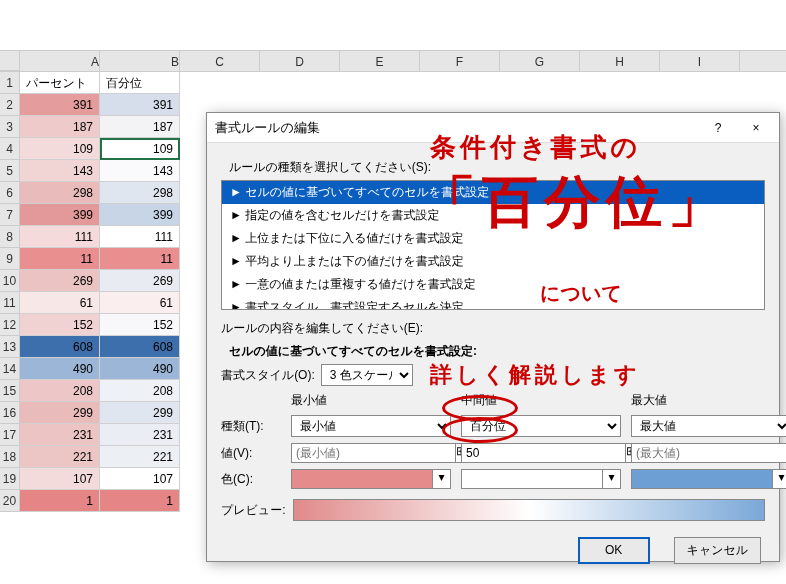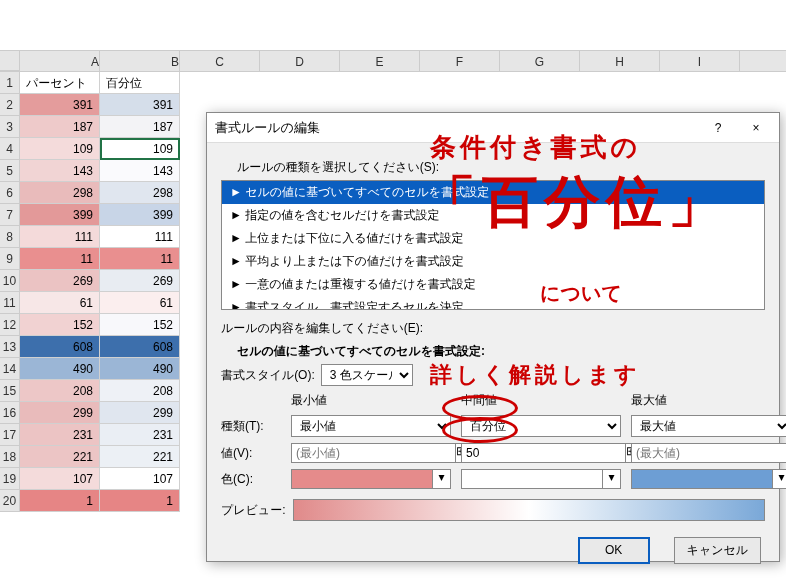--- a/index.html
+++ b/index.html
@@ -19,21 +19,21 @@
 .sel { outline: 2px solid #217346; outline-offset: -2px; }
 
 
 .dialog { position: absolute; top: 112px; left: 206px; width: 574px; height: 450px; background: #f0f0f0; border: 1px solid #888; box-shadow: 2px 2px 12px rgba(0,0,0,0.3); }
 .titlebar { display: flex; justify-content: space-between; align-items: center; height: 30px; padding: 0 8px; background: #fff; border-bottom: 1px solid #ddd; }
 .title { font-size: 13px; }
 .title-ctrls { display: flex; gap: 8px; }
 .title-ctrls span { width: 30px; text-align: center; cursor: pointer; }
 
 .dlg-body { padding: 10px 14px; }
-.label { margin: 6px 16px 4px; }
+.label { margin: 6px 8px 4px; }
 .rule-list { background: #fff; border: 1px solid #888; height: 130px; overflow: auto; }
 .rule-item { padding: 3px 8px; border-bottom: 0; }
 .rule-item.sel-item { background: #0a5ec0; color: #fff; }
 
 .section-label { margin: 10px 0 4px; }
 .style-row { display: flex; align-items: center; gap: 6px; margin: 4px 0; }
 .style-row label { white-space: nowrap; }
 select, input[type=text] { border: 1px solid #888; background: #fff; padding: 2px 4px; font-family: inherit; font-size: 12px; }
 .dd { width: 92px; text-align: center; }
 

